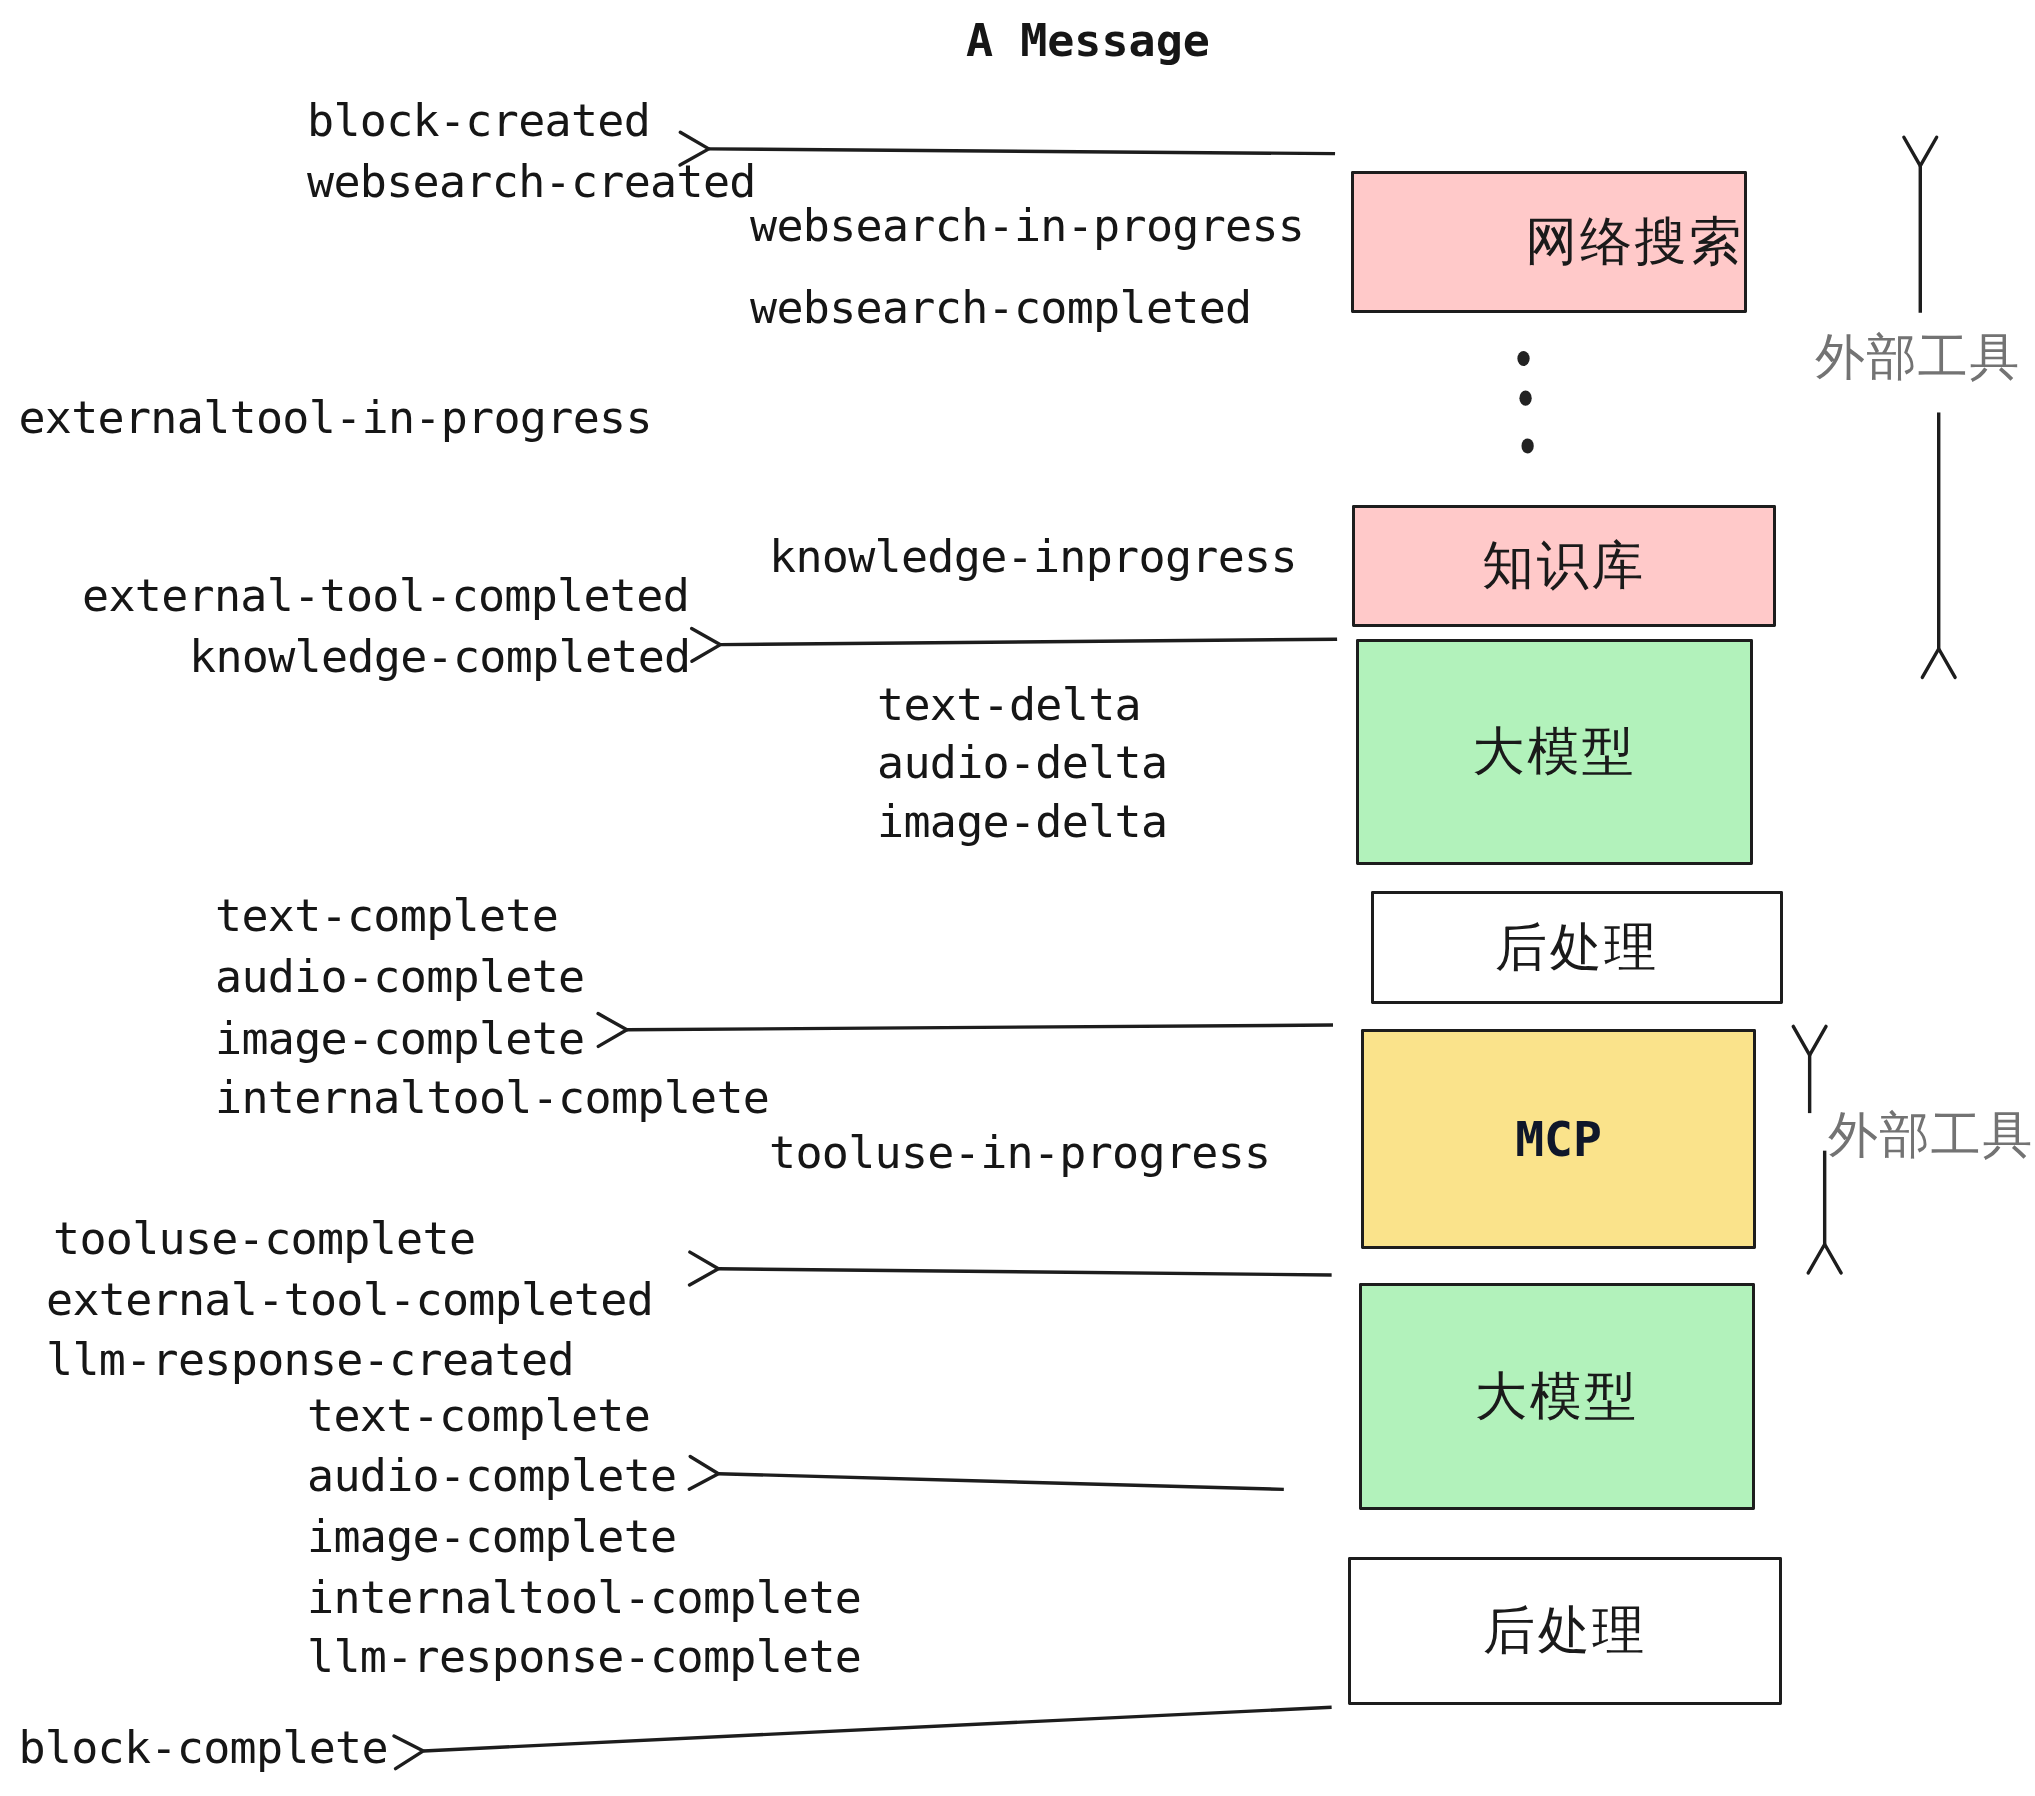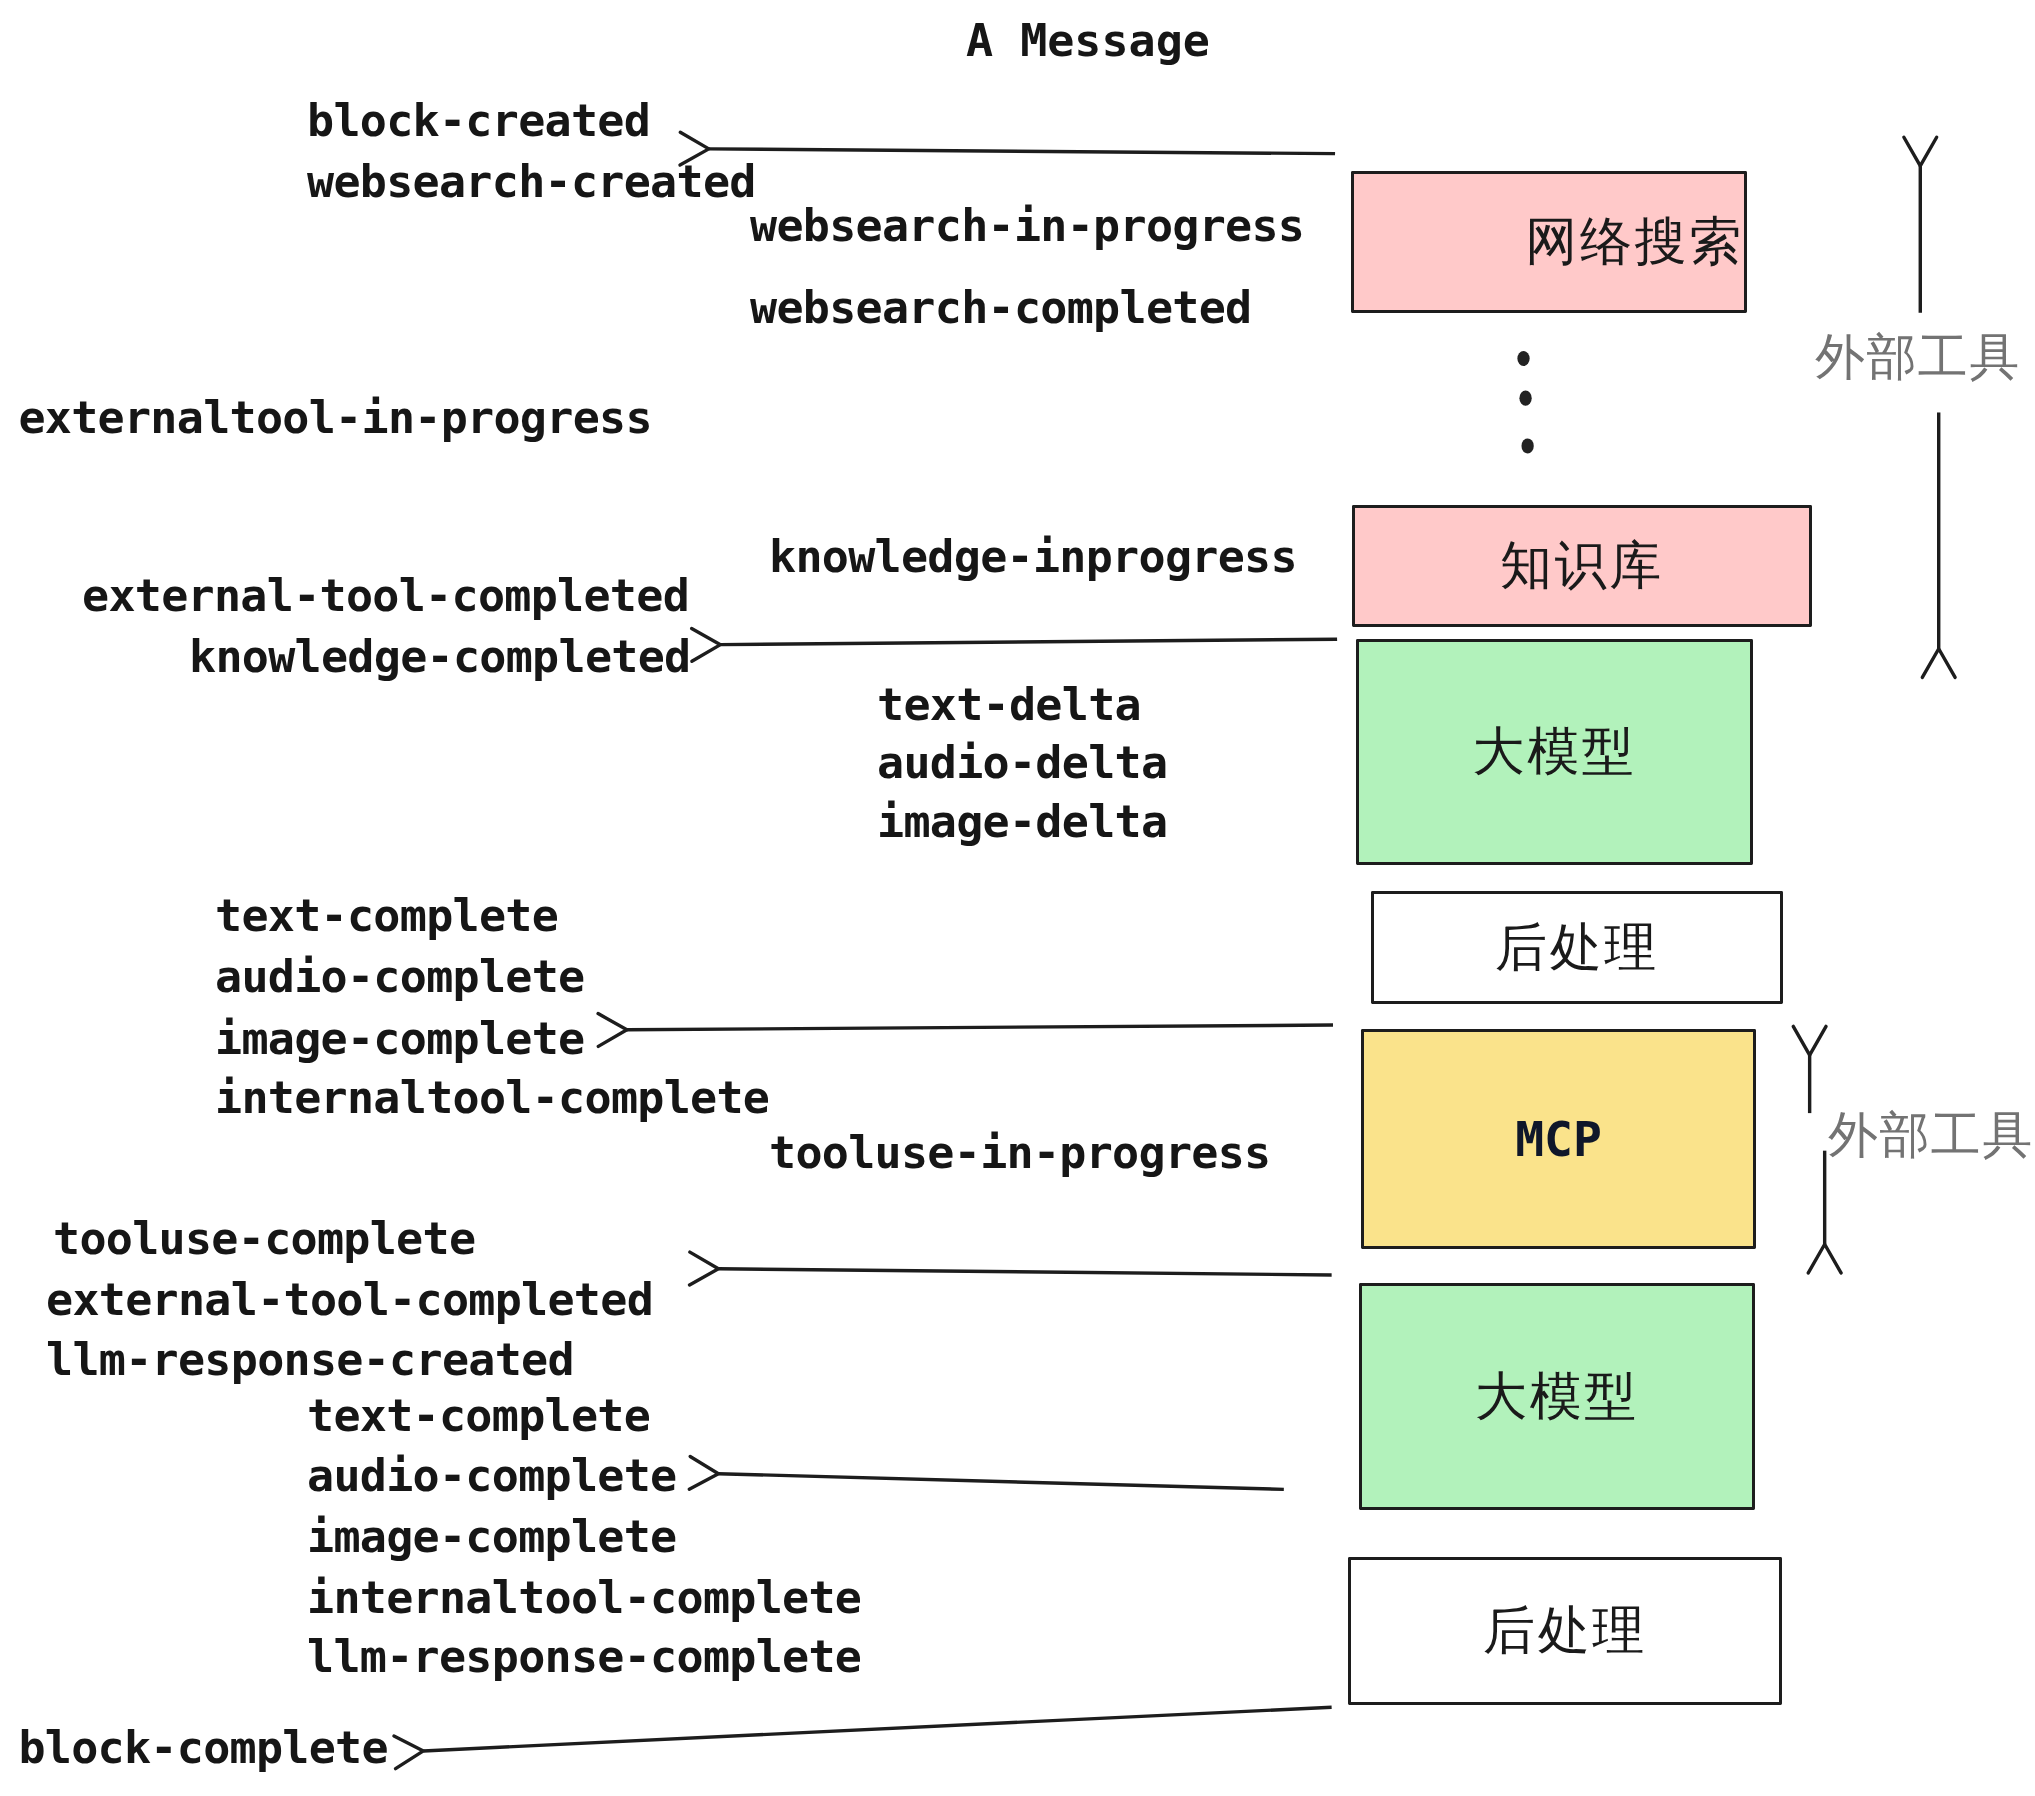--- a/index.html
+++ b/index.html
@@ -8,21 +8,21 @@
     width:2035px;
     height:1796px;
     background:#ffffff;
     font-family:"DejaVu Sans Mono", monospace;
     overflow:hidden;
   }
   .evt{
     position:absolute;
     font-family:"DejaVu Sans Mono", monospace;
     font-size:45px;
-    font-weight:700;
+    font-weight:400;
     color:#161616;
     white-space:nowrap;
     line-height:1;
     letter-spacing:-0.7px;
   }
   .title{
     position:absolute;
     font-family:"DejaVu Sans Mono", monospace;
     font-size:45px;
     font-weight:700;
@@ -127,21 +127,21 @@
   <div class="evt" style="left:307px;top:1453px;">audio-complete</div>
   <div class="evt" style="left:307px;top:1514px;">image-complete</div>
   <div class="evt" style="left:307px;top:1575px;">internaltool-complete</div>
   <div class="evt" style="left:307px;top:1634px;">llm-response-complete</div>
   <div class="evt" style="left:18.4px;top:1725px;">block-complete</div>
 
   <div class="box" style="left: 1351px; top: 171px; width: 396px; height: 142px; background-color: rgb(255, 201, 201); justify-content: flex-end;">
     <span class="cjk">网络搜索</span>
   </div>
 
-  <div class="box" style="left: 1352px; top: 505px; width: 460px; height: 122px; background-color: rgb(255, 201, 201);">
+  <div class="box" style="left: 1352px; top: 505px; width: 424px; height: 122px; background-color: rgb(255, 201, 201);">
     <span class="cjk">知识库</span>
   </div>
 
   <div class="box" style="left: 1356px; top: 639px; width: 397px; height: 226px; background-color: rgb(178, 242, 187);">
     <span class="cjk">大模型</span>
   </div>
 
   <div class="box" style="left:1371px;top:891px;width:412px;height:113px;">
     <span class="cjk">后处理</span>
   </div>

